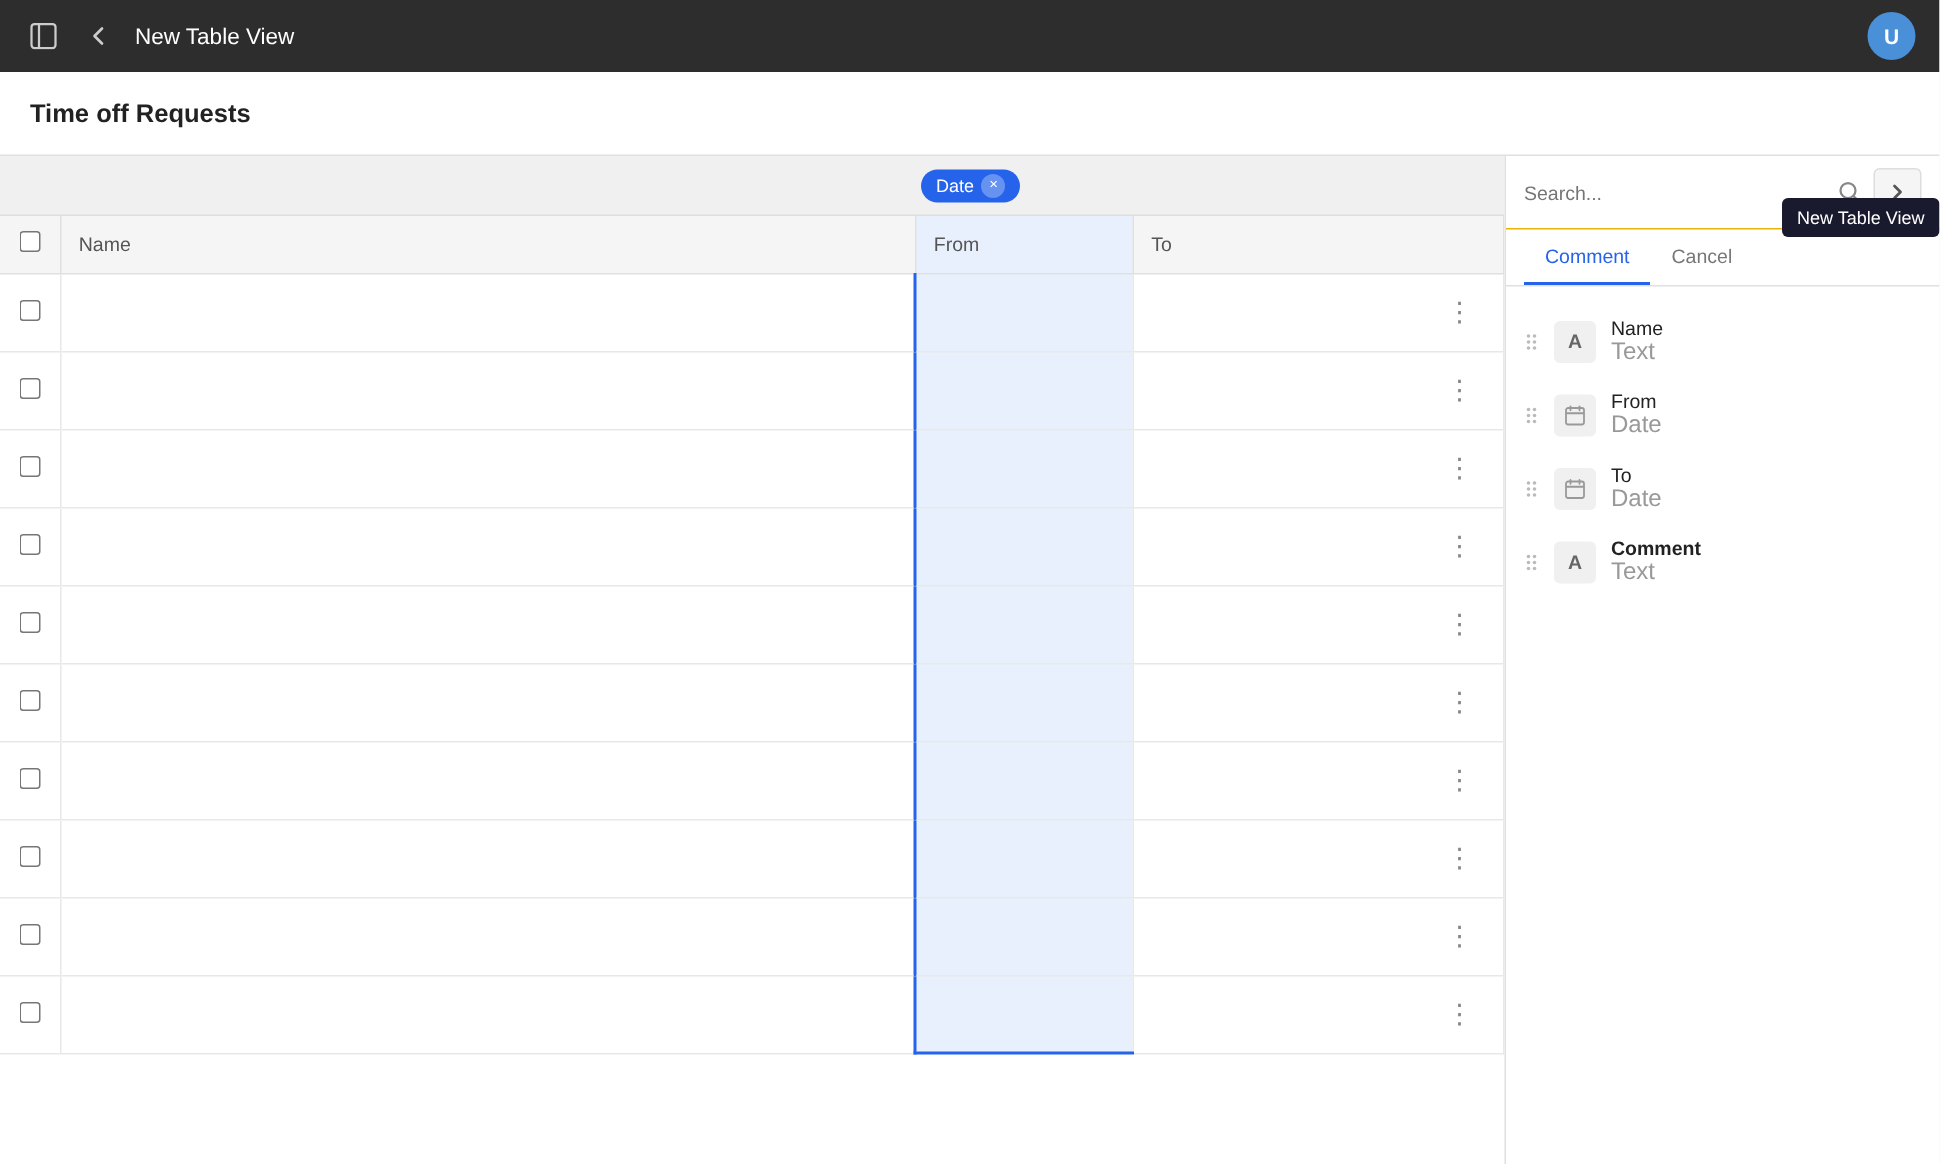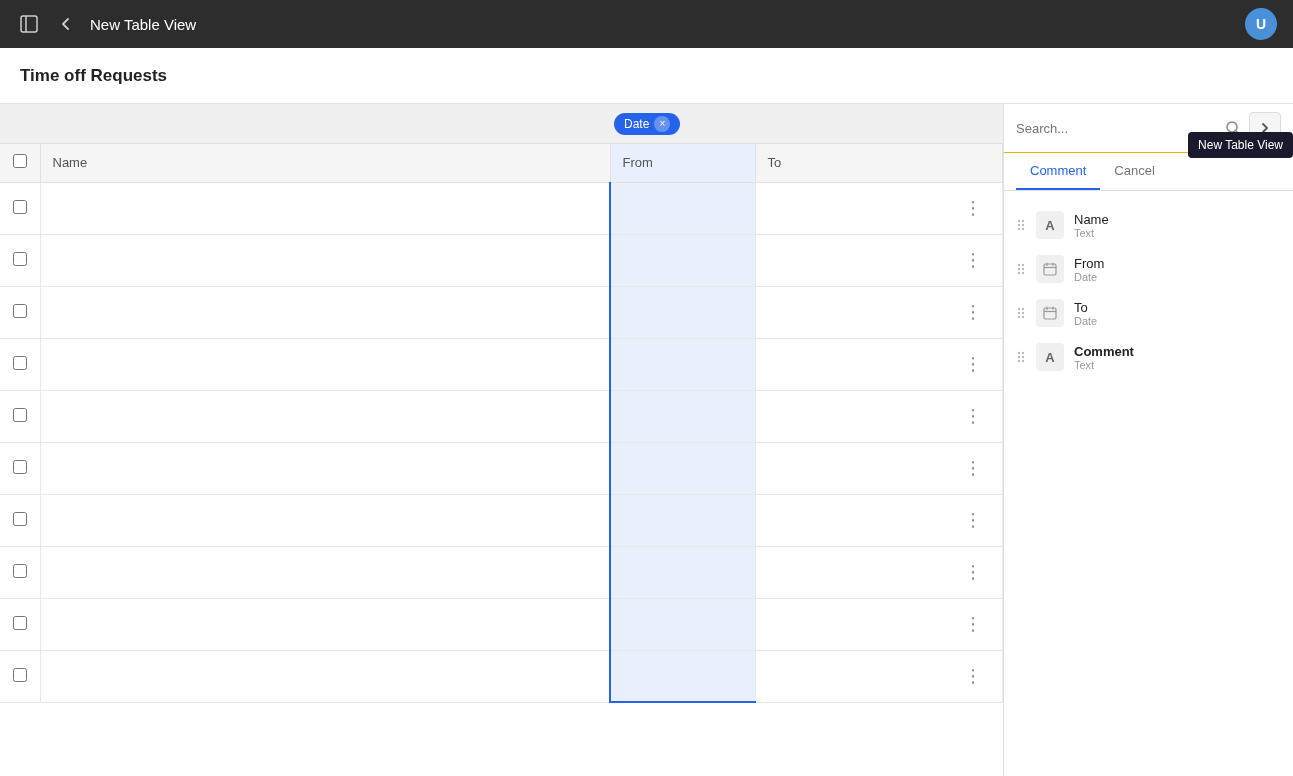--- a/index.html
+++ b/index.html
@@ -174,21 +174,21 @@
       color: #bbb; font-size: 14px; cursor: grab;
       display: flex; align-items: center;
     }
     .col-icon {
       width: 28px; height: 28px; border-radius: 4px;
       background: #f0f0f0; display: flex; align-items: center; justify-content: center;
       font-size: 13px; color: #666; flex-shrink: 0;
     }
     .col-info { flex: 1; }
     .col-name-text { font-size: 13px; font-weight: 500; color: #222; }
-    .col-type-text { font-size: 11px; color: #999; }
+    .col-type-text { font-size: 16px; color: #999; }
 
     input[type="checkbox"] { width: 14px; height: 14px; cursor: pointer; accent-color: #2563eb; }
   </style>
 </head>
 <body>
 
 <div class="topbar">
   <div class="topbar-left">
     <button class="icon-btn">
       <svg width="18" height="18" viewBox="0 0 18 18" fill="none">

